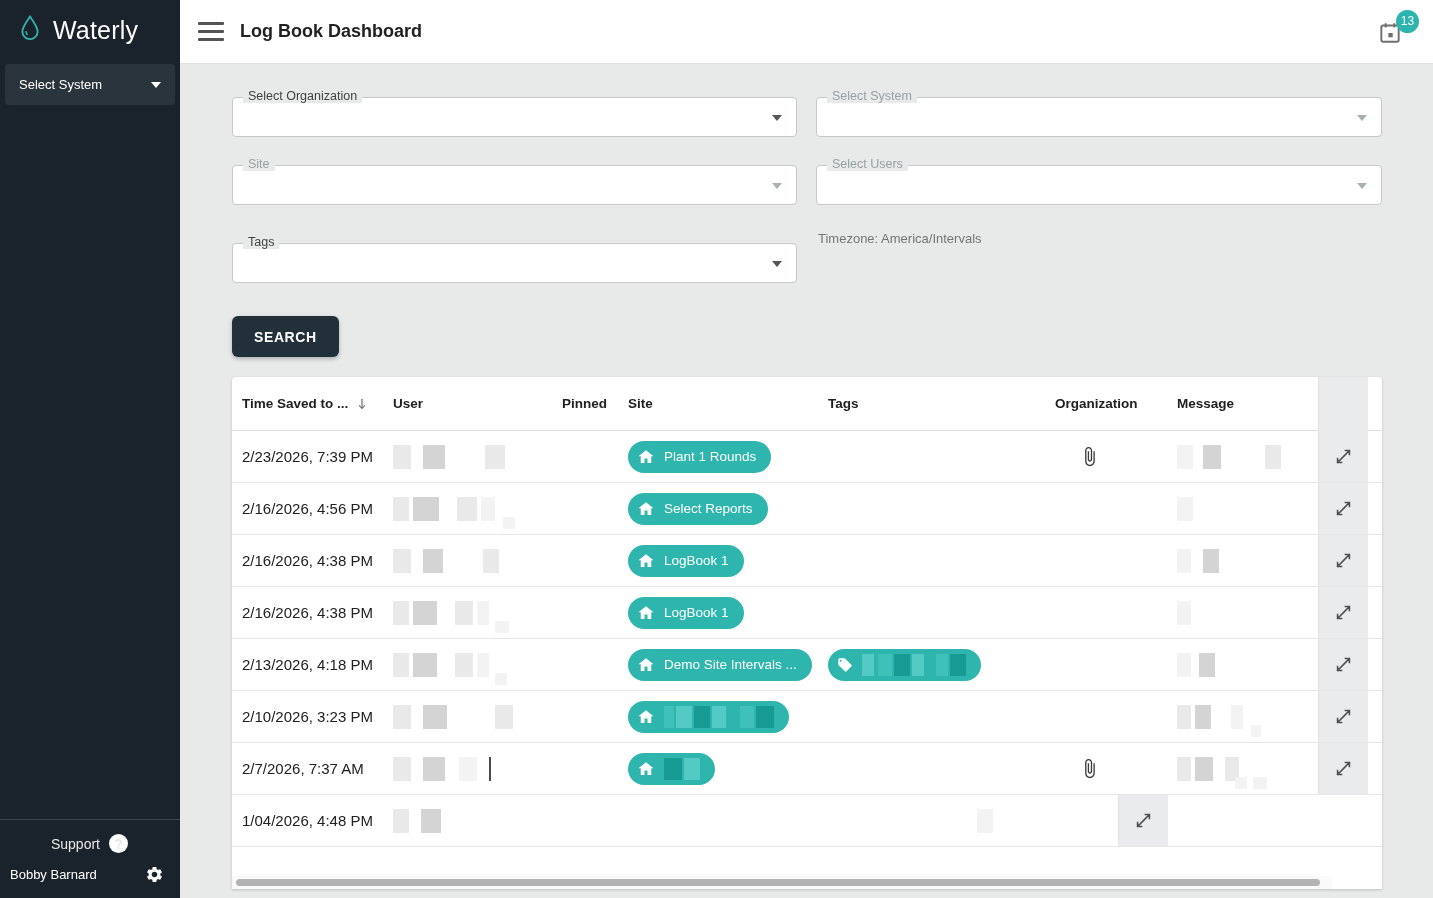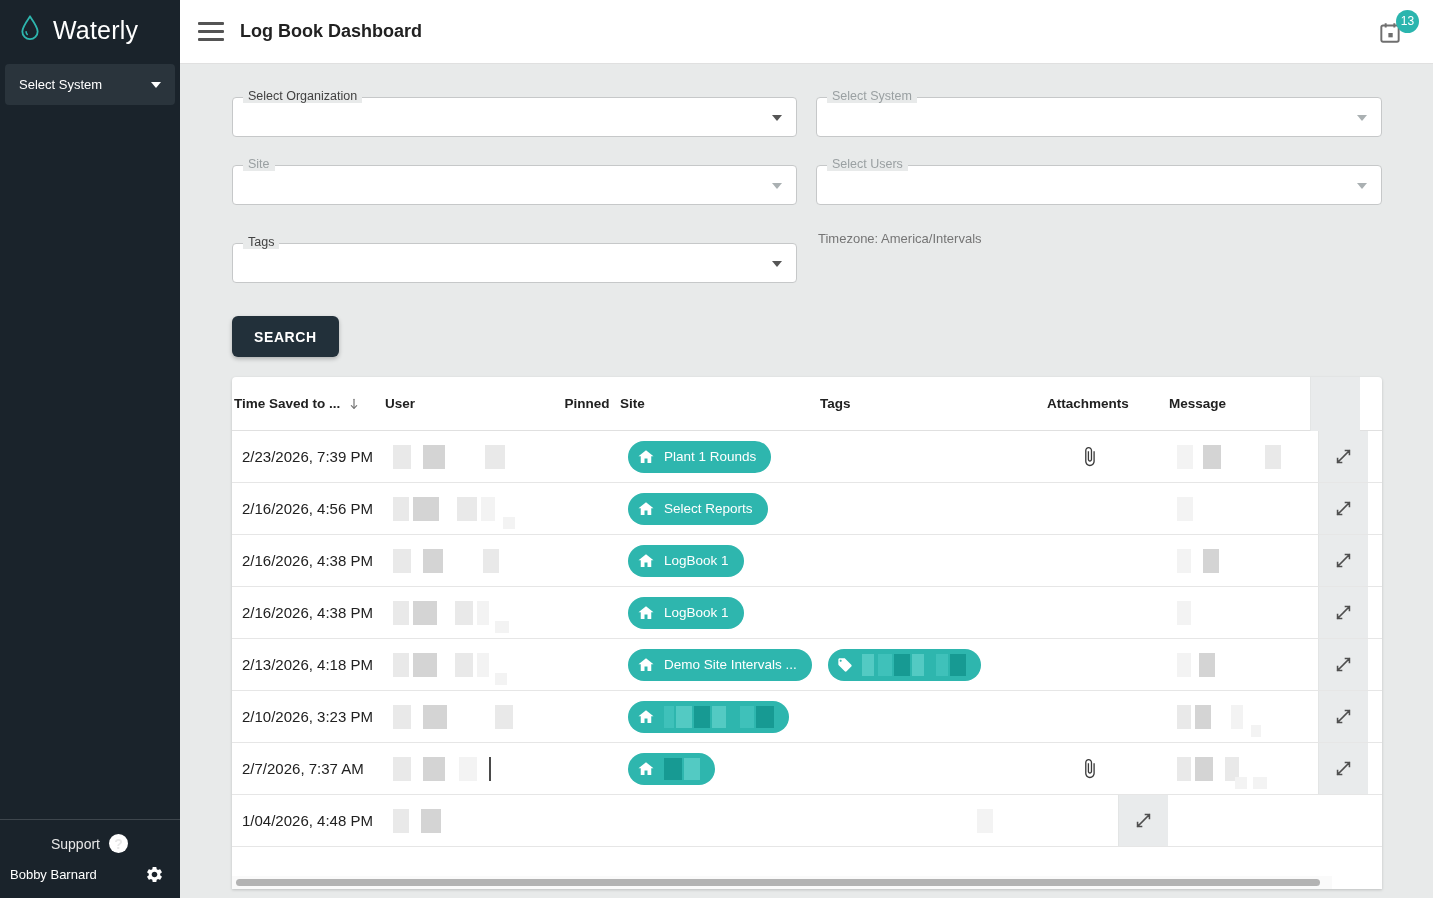--- a/index.html
+++ b/index.html
@@ -43,23 +43,23 @@
   .tz { margin-top:8px; font-size:13px; color:#757575; padding-left:2px; }
   .tags-cell { margin-top:10px; }
 
   .search-btn { margin:33px 0 0 52px; background:#22303a; color:#fff; border:none; border-radius:6px; height:41px; padding:0 22px; font-size:14px; font-weight:600; letter-spacing:.6px; font-family:"Liberation Sans",sans-serif; cursor:pointer; box-shadow:0 2px 4px rgba(0,0,0,.25); }
 
   
   .card { margin:20px 51px 0 52px; width:1150px; height:512px; background:#fff; border-radius:4px 4px 0 0; box-shadow:0 1px 3px rgba(0,0,0,.18); position:relative; overflow:hidden; }
   .card-toolbar { height:34px; display:flex; align-items:center; padding:10px 10px 0 12px; }
   .tool-btn { display:flex; align-items:center; gap:7px; background:none; border:none; font-family:"Liberation Sans",sans-serif; font-size:13px; font-weight:700; letter-spacing:.4px; color:#3a3a3a; cursor:pointer; }
   .tool-export { margin-left:auto; }
-  .thead { display:flex; height:54px; align-items:center; border-bottom:1px solid #e0e0e0; padding-left:2px; }
+  .thead { display:flex; height:54px; align-items:center; border-bottom:1px solid #e0e0e0; padding-left:10px; }
   .hcell { font-size:13.5px; font-weight:700; color:#212121; display:flex; align-items:center; gap:6px; }
-  .c-time { width:151px; } .c-user { width:169px; } .c-pinned { width:66px;justify-content:center; } .c-site { width:200px; }
+  .c-time { width:151px; } .c-user { width:169px; } .c-pinned { width:66px; } .c-site { width:200px; }
   .c-tags { width:227px; } .c-attach { width:122px; padding-left:24px; } .c-msg { width:141px; }
   .c-expand { width:50px; align-self:stretch; background:#e9ebec; border-left:1px solid #e3e5e5; display:flex; align-items:center; justify-content:center; }
   .thead .c-expand { height:54px; }
   .trow { display:flex; height:52px; align-items:center; border-bottom:1px solid #e6e6e6; padding-left:10px; }
   .trow .cell { display:flex; align-items:center; }
   .time-text { font-size:15px; color:#212121; }
   .blocks { display:flex; align-items:center; gap:4px; }
   .rb { height:24px; display:inline-block; }
   .chip { display:inline-flex; align-items:center; gap:9px; background:#2eb6ae; border-radius:16px; height:32px; padding:0 15px 0 9px; }
   .chip .chip-label { color:#fff; font-size:13.5px; }
@@ -171,21 +171,21 @@
           <div class="hcell c-pinned">
               <span>Pinned</span>
             </div>
           <div class="hcell c-site">
               <span>Site</span>
             </div>
           <div class="hcell c-tags">
               <span>Tags</span>
             </div>
           <div class="hcell c-attach" style="padding-left:0">
-              <span>Attachments</span>
+              <span>Organization</span>
             </div>
           <div class="hcell c-msg">
               <span>Message</span>
             </div>
           <div class="c-expand"></div>
         </div>
 
         <div id="rows">
             <div class="trow">
               <div class="cell c-time">

